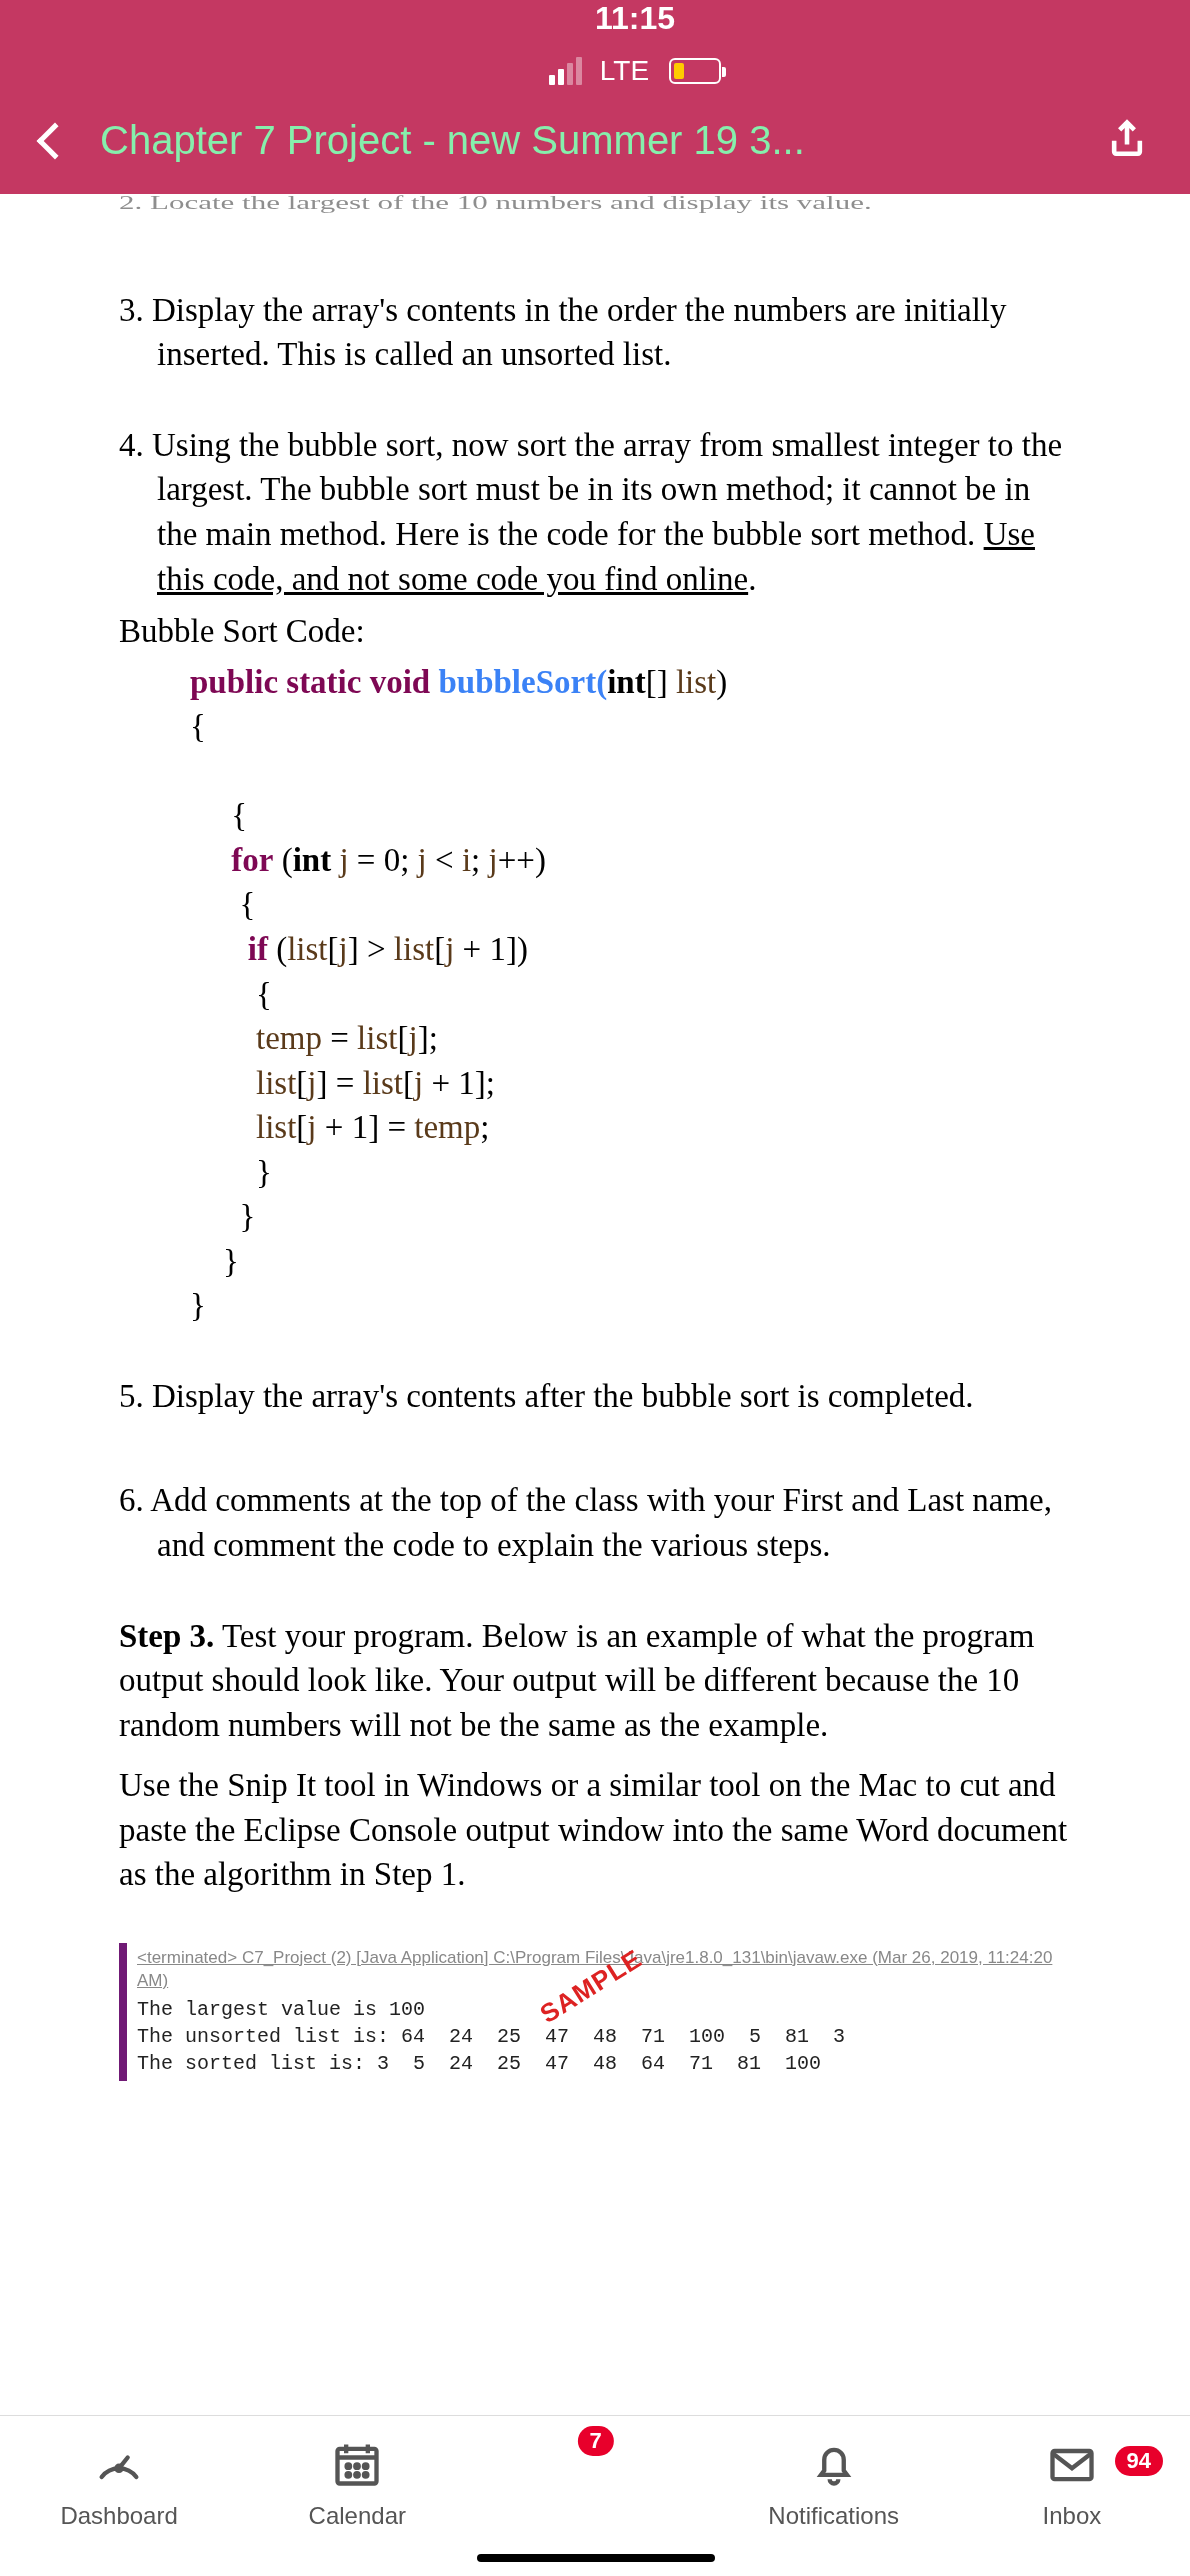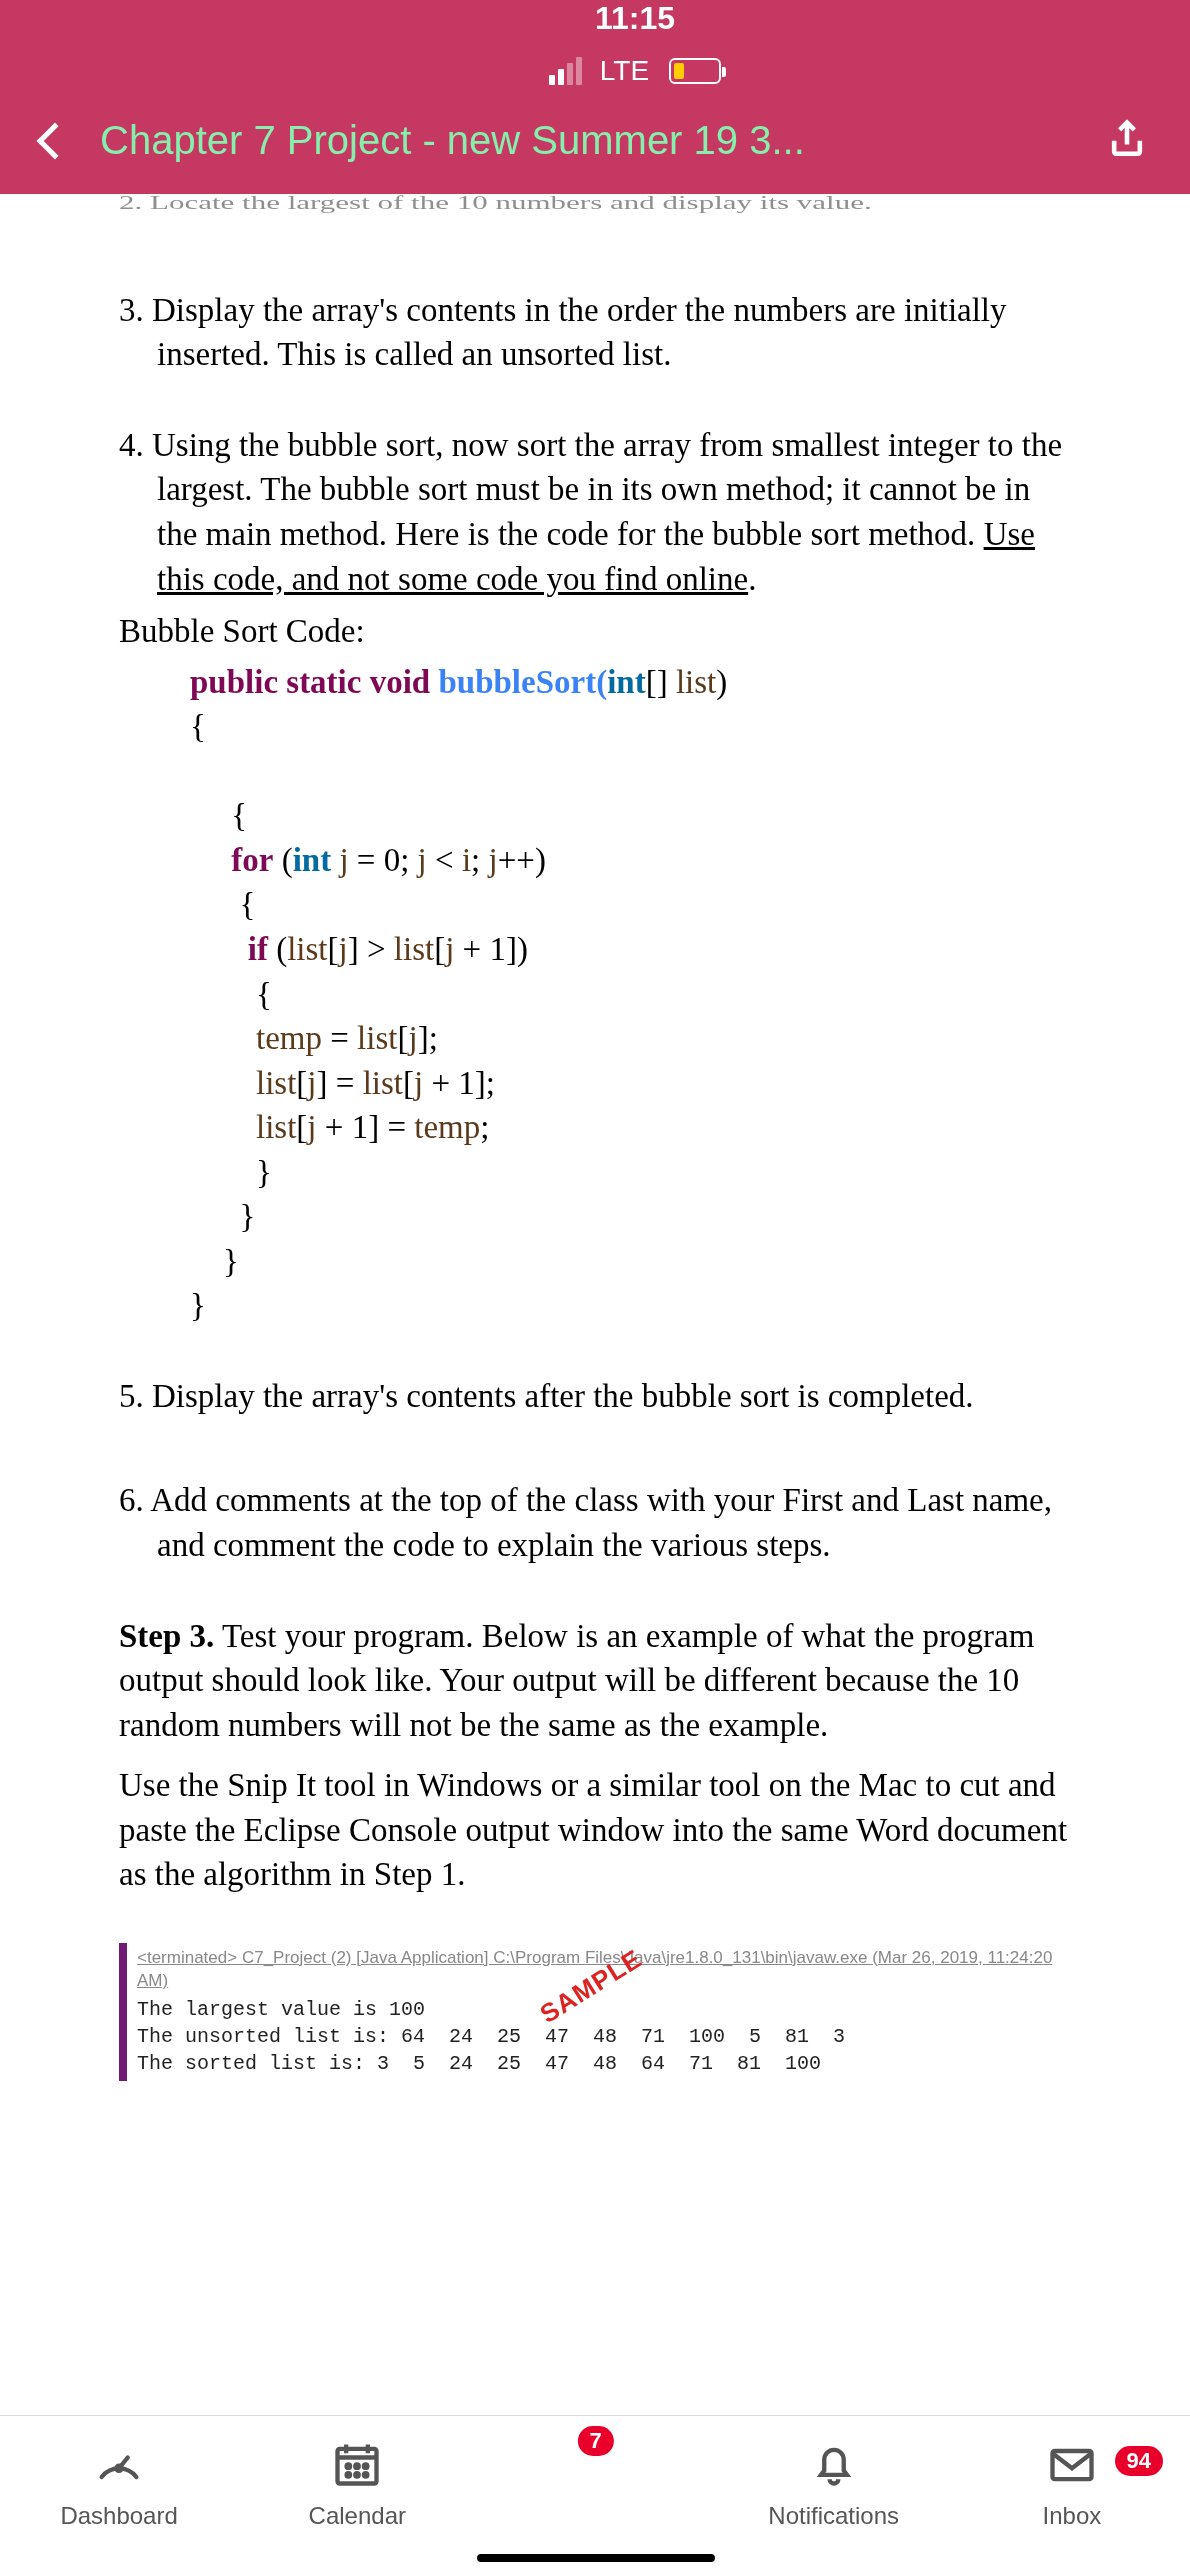--- a/index.html
+++ b/index.html
@@ -87,21 +87,21 @@
     top: 194px;
     height: 79px;
     background: linear-gradient(to top, rgba(255,255,255,0) 0%, rgba(255,255,255,0) 100%);
   }
   .q { margin-bottom: 46px; }
   .q-indent { padding-left: 38px; text-indent: -38px; }
   .underline { text-decoration: underline; }
   .code-block { padding-left: 71px; margin-top: 6px; margin-bottom: 14px; font-family: "Times New Roman", Times, serif; }
   .kw { color: #7e0854; font-weight: bold; }
   .fn { color: #3b82f6; font-weight: bold; }
-  .typ { color: #0369a1; font-weight: bold; }
+  .typ { color: #000000; font-weight: bold; }
   .var { color: #5a3a1a; }
   .ln { white-space: pre; }
   .member { color: #1a237e; }
   .step-label { font-weight: bold; }
   .console-box {
     border-left: 8px solid #701a75;
     margin-top: 14px;
     padding: 4px 10px;
     font-family: Arial, sans-serif;
     font-size: 18px;

